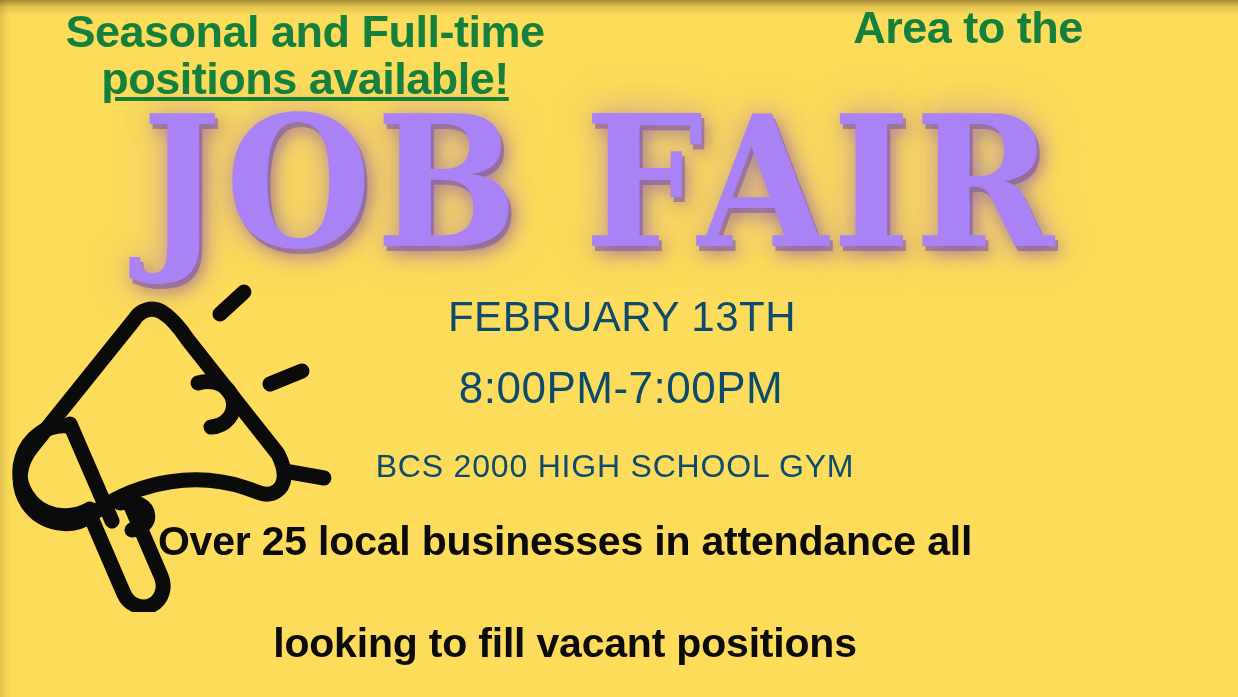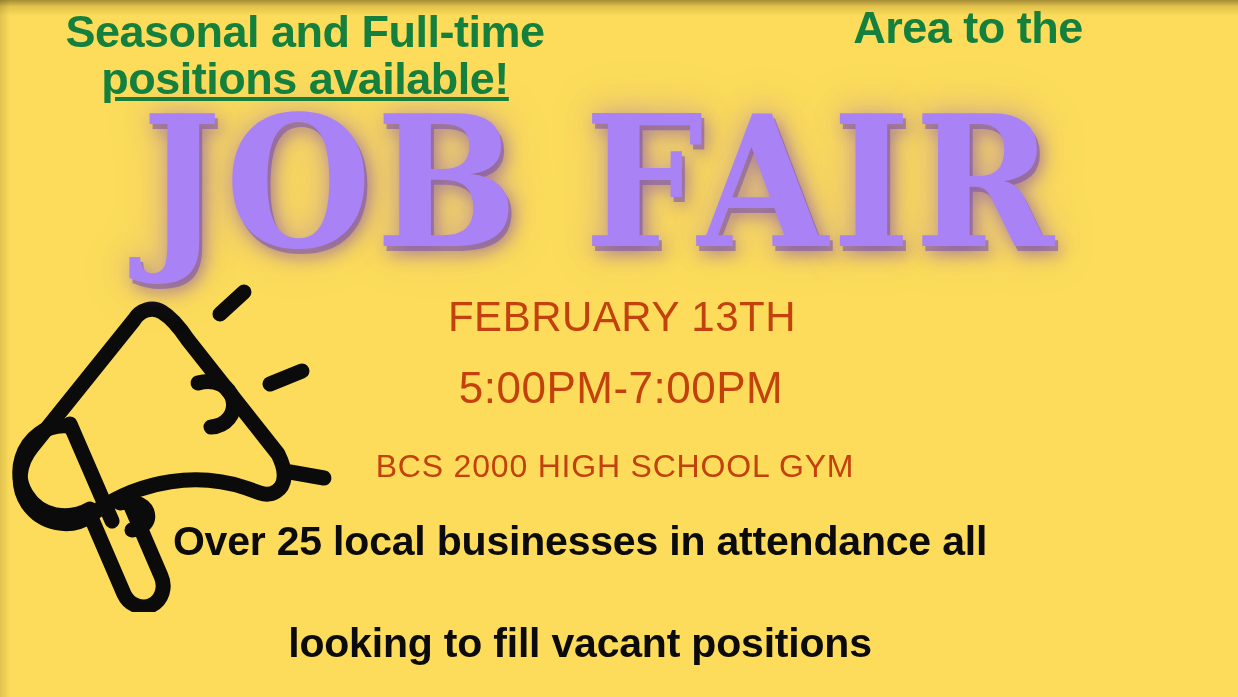--- a/index.html
+++ b/index.html
@@ -97,21 +97,21 @@
        0px 0px 48px rgba(160, 120, 205, 0.28);
   }
 
   
   .details {
     position: absolute;
     left: 0;
     top: 296px;
     width: 1238px;
     z-index: 18;
-    color: #c2410c;
+    color: #0c4a6e;
     text-align: center;
   }
   .detail-line {
     display: block;
     font-weight: 400;
     letter-spacing: 0.5px;
   }
   .d-date {
     font-size: 42px;
     line-height: 1.0;
@@ -137,21 +137,20 @@
     left: 0;
     top: 514px;
     width: 1130px;
     text-align: center;
     z-index: 18;
     color: #0b0b0b;
     font-weight: 700;
     font-size: 41px;
     line-height: 1.32;
     letter-spacing: -0.2px;
-    padding-left: 15px;
   }
   .footer-note .fl2 { display: block; margin-top: 48px; }
 
   
   .megaphone {
     position: absolute;
     left: 2px;
     top: 272px;
     width: 340px;
     height: 340px;
@@ -218,21 +217,21 @@
                C 234 142 224 154 209 155"></path>
 
       <line x1="218" y1="42" x2="242" y2="20"></line>
       <line x1="268" y1="112" x2="300" y2="99"></line>
       <line x1="288" y1="200" x2="322" y2="206"></line>
     </svg>
   </div>
 
   <div class="details">
     <span class="detail-line d-date">FEBRUARY 13TH</span>
-    <span class="detail-line d-time">5:00PM-7:00PM</span>
+    <span class="detail-line d-time">8:00PM-7:00PM</span>
     <span class="detail-line d-place">BCS 2000 HIGH SCHOOL GYM</span>
   </div>
 
   <div class="footer-note">
     <span class="fl1">Over 25 local businesses in attendance all</span>
     <span class="fl2">looking to fill vacant positions</span>
   </div>
 
 </div>
 

